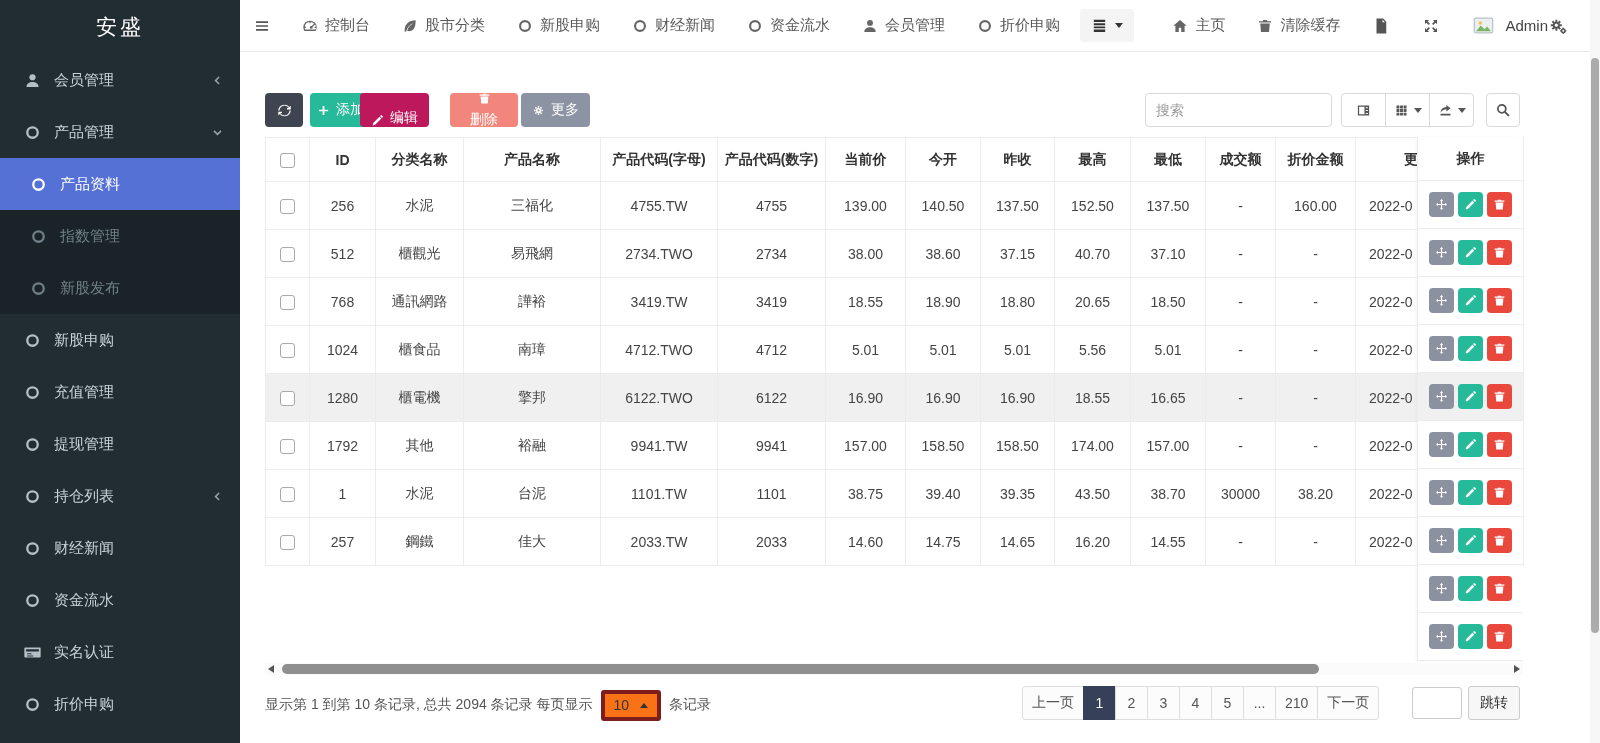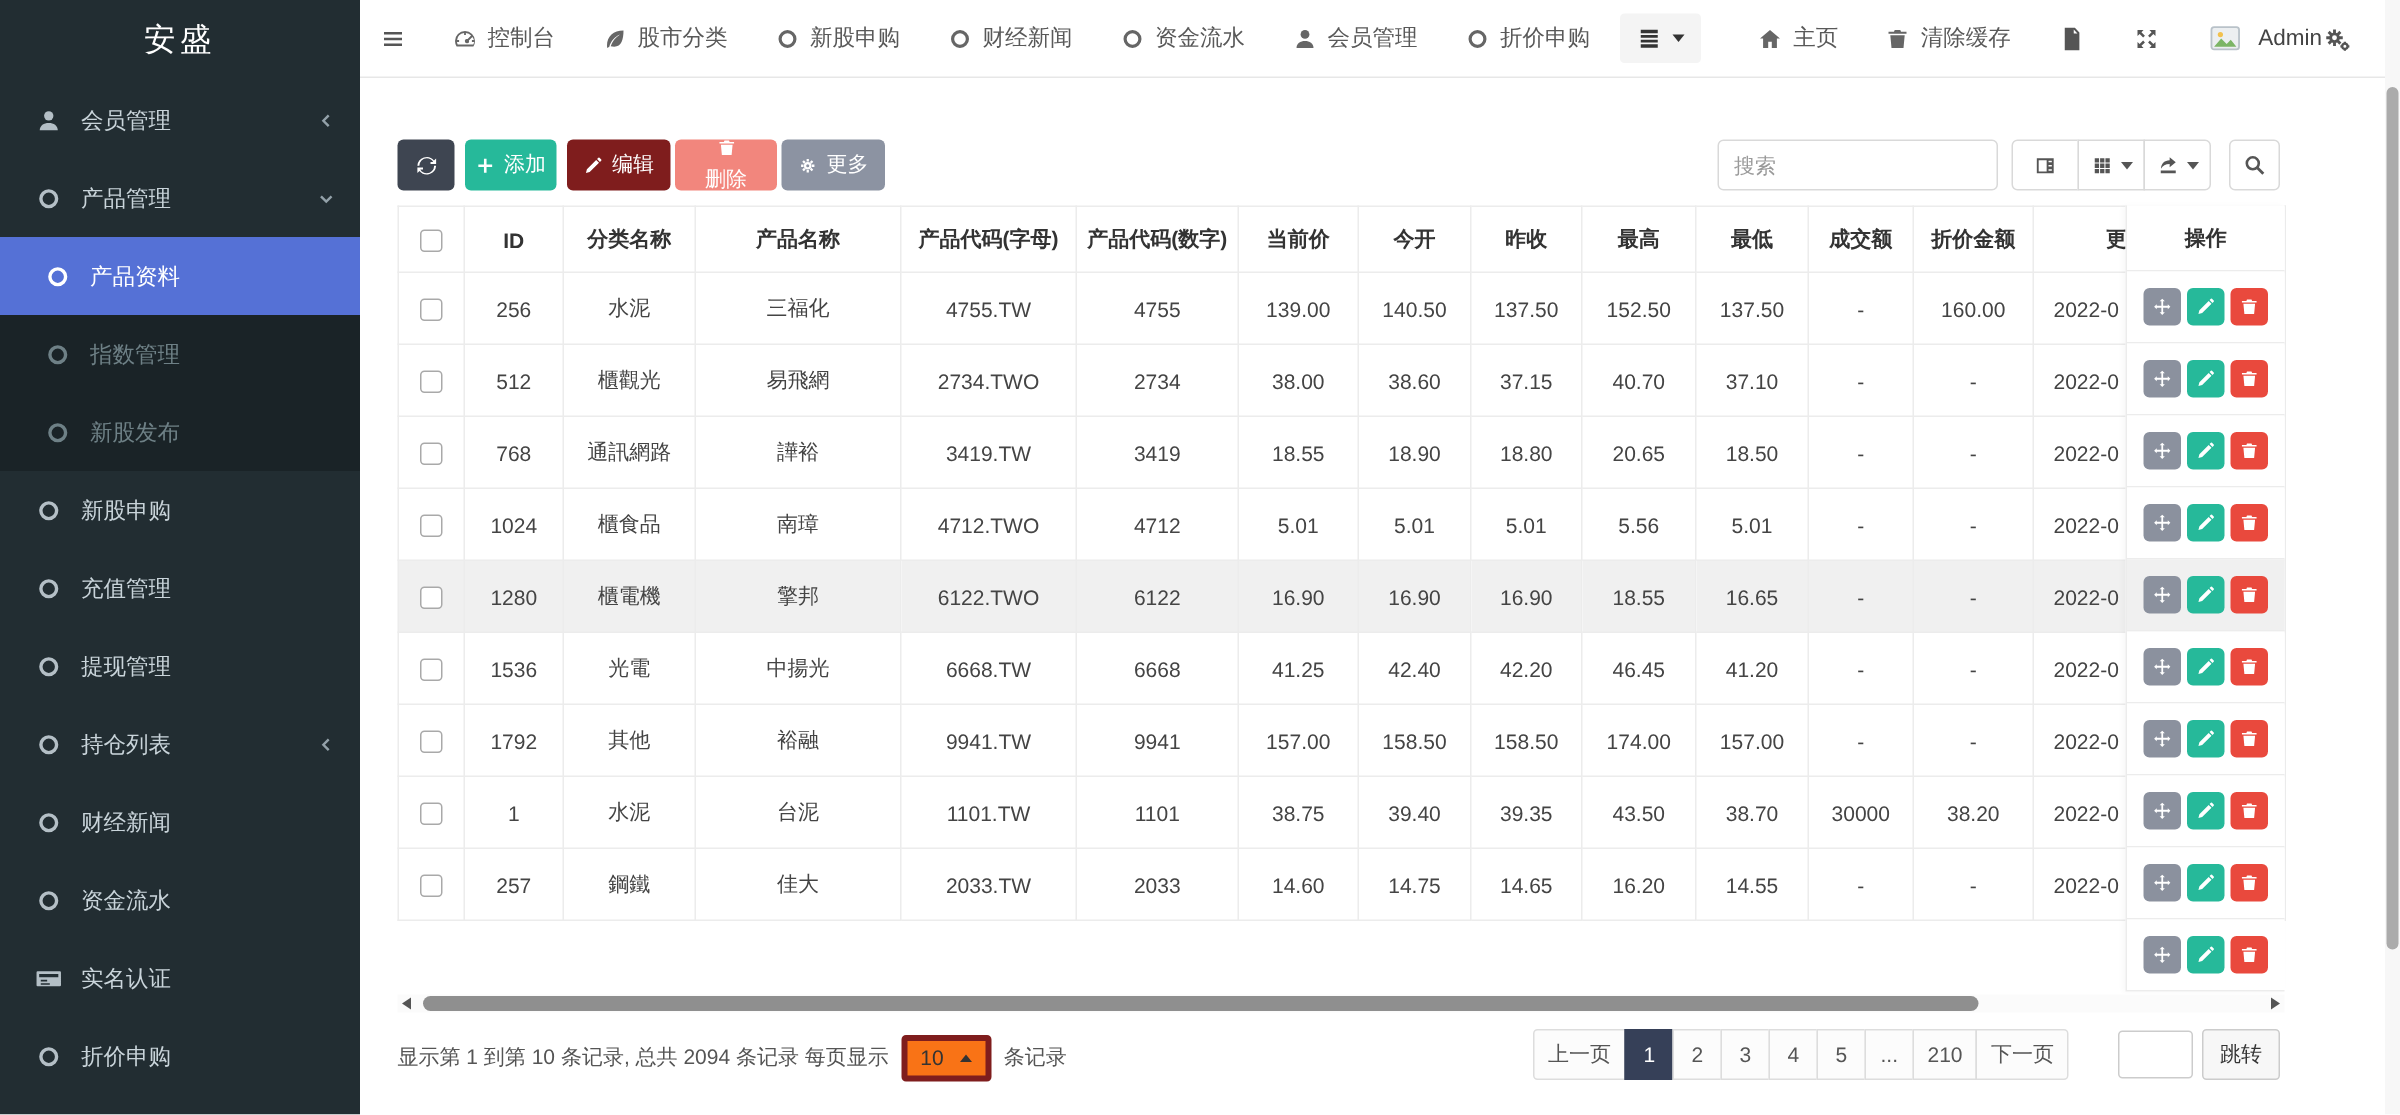--- a/index.html
+++ b/index.html
@@ -36,21 +36,21 @@
   .cogs { width: 20px; height: 20px; color: #555; margin-right: 22px; cursor: pointer; }
 
   
   .content { position: absolute; left: 240px; top: 52px; width: 1350px; height: 691px; background: #fff; }
 
   .btn { position: absolute; top: 41px; height: 34px; border: none; border-radius: 4px; color: #fff; font-size: 14px; display: flex; align-items: center; justify-content: center; gap: 6px; cursor: pointer; font-family: inherit; }
   .btn .icon { width: 13px; height: 13px; color: #fff; }
   #btn-refresh { left: 25px; width: 38px; background: #3e4551; }
   #btn-refresh .icon { width: 15px; height: 15px; }
   #btn-add { left: 70px; width: 61px; background: #26b99a; }
-  #btn-edit { left: 138px; width: 69px; background: #7f1d1d; }
+  #btn-edit { left: 120px; width: 69px; background: #be185d; align-items: flex-end; }
   #btn-del  { left: 210px; width: 68px; background: #f2867d; flex-direction: column; }
   #btn-more { left: 281px; width: 69px; background: #8c93a2; }
 
   .search-input { position: absolute; left: 905px; top: 41px; width: 187px; height: 34px; border: 1px solid #d9d9d9; border-radius: 4px; padding: 12px 10px; font-size: 14px; color: #333; font-family: inherit; outline: none; }
   .search-input::placeholder { color: #9a9a9a; }
   .btn-group { position: absolute; left: 1101px; top: 41px; height: 34px; display: flex; }
   .tool-btn { width: 45px; height: 34px; background: #fff; border: 1px solid #d9d9d9; color: #555; display: flex; align-items: center; justify-content: center; gap: 5px; cursor: pointer; margin-left: -1px; }
   .tool-btn:first-child { margin-left: 0; border-radius: 4px 0 0 4px; }
   .tool-btn:last-child { border-radius: 0 4px 4px 0; }
   .tool-btn .icon { width: 15px; height: 15px; }
@@ -545,36 +545,20 @@
             <td>16.90</td>
             <td>16.90</td>
             <td>18.55</td>
             <td>16.65</td>
             <td>-</td>
             <td>-</td>
             <td class="col-updated">2022-0</td>
           </tr>
           <tr>
             <td><input type="checkbox" style=""></td>
-            <td>1536</td>
-            <td>光電</td>
-            <td>中揚光</td>
-            <td>6668.TW</td>
-            <td>6668</td>
-            <td>41.25</td>
-            <td>42.40</td>
-            <td>42.20</td>
-            <td>46.45</td>
-            <td>41.20</td>
-            <td>-</td>
-            <td>-</td>
-            <td class="col-updated">2022-0</td>
-          </tr>
-          <tr>
-            <td><input type="checkbox" style=""></td>
             <td>1792</td>
             <td>其他</td>
             <td>裕融</td>
             <td>9941.TW</td>
             <td>9941</td>
             <td>157.00</td>
             <td>158.50</td>
             <td>158.50</td>
             <td>174.00</td>
             <td>157.00</td>

